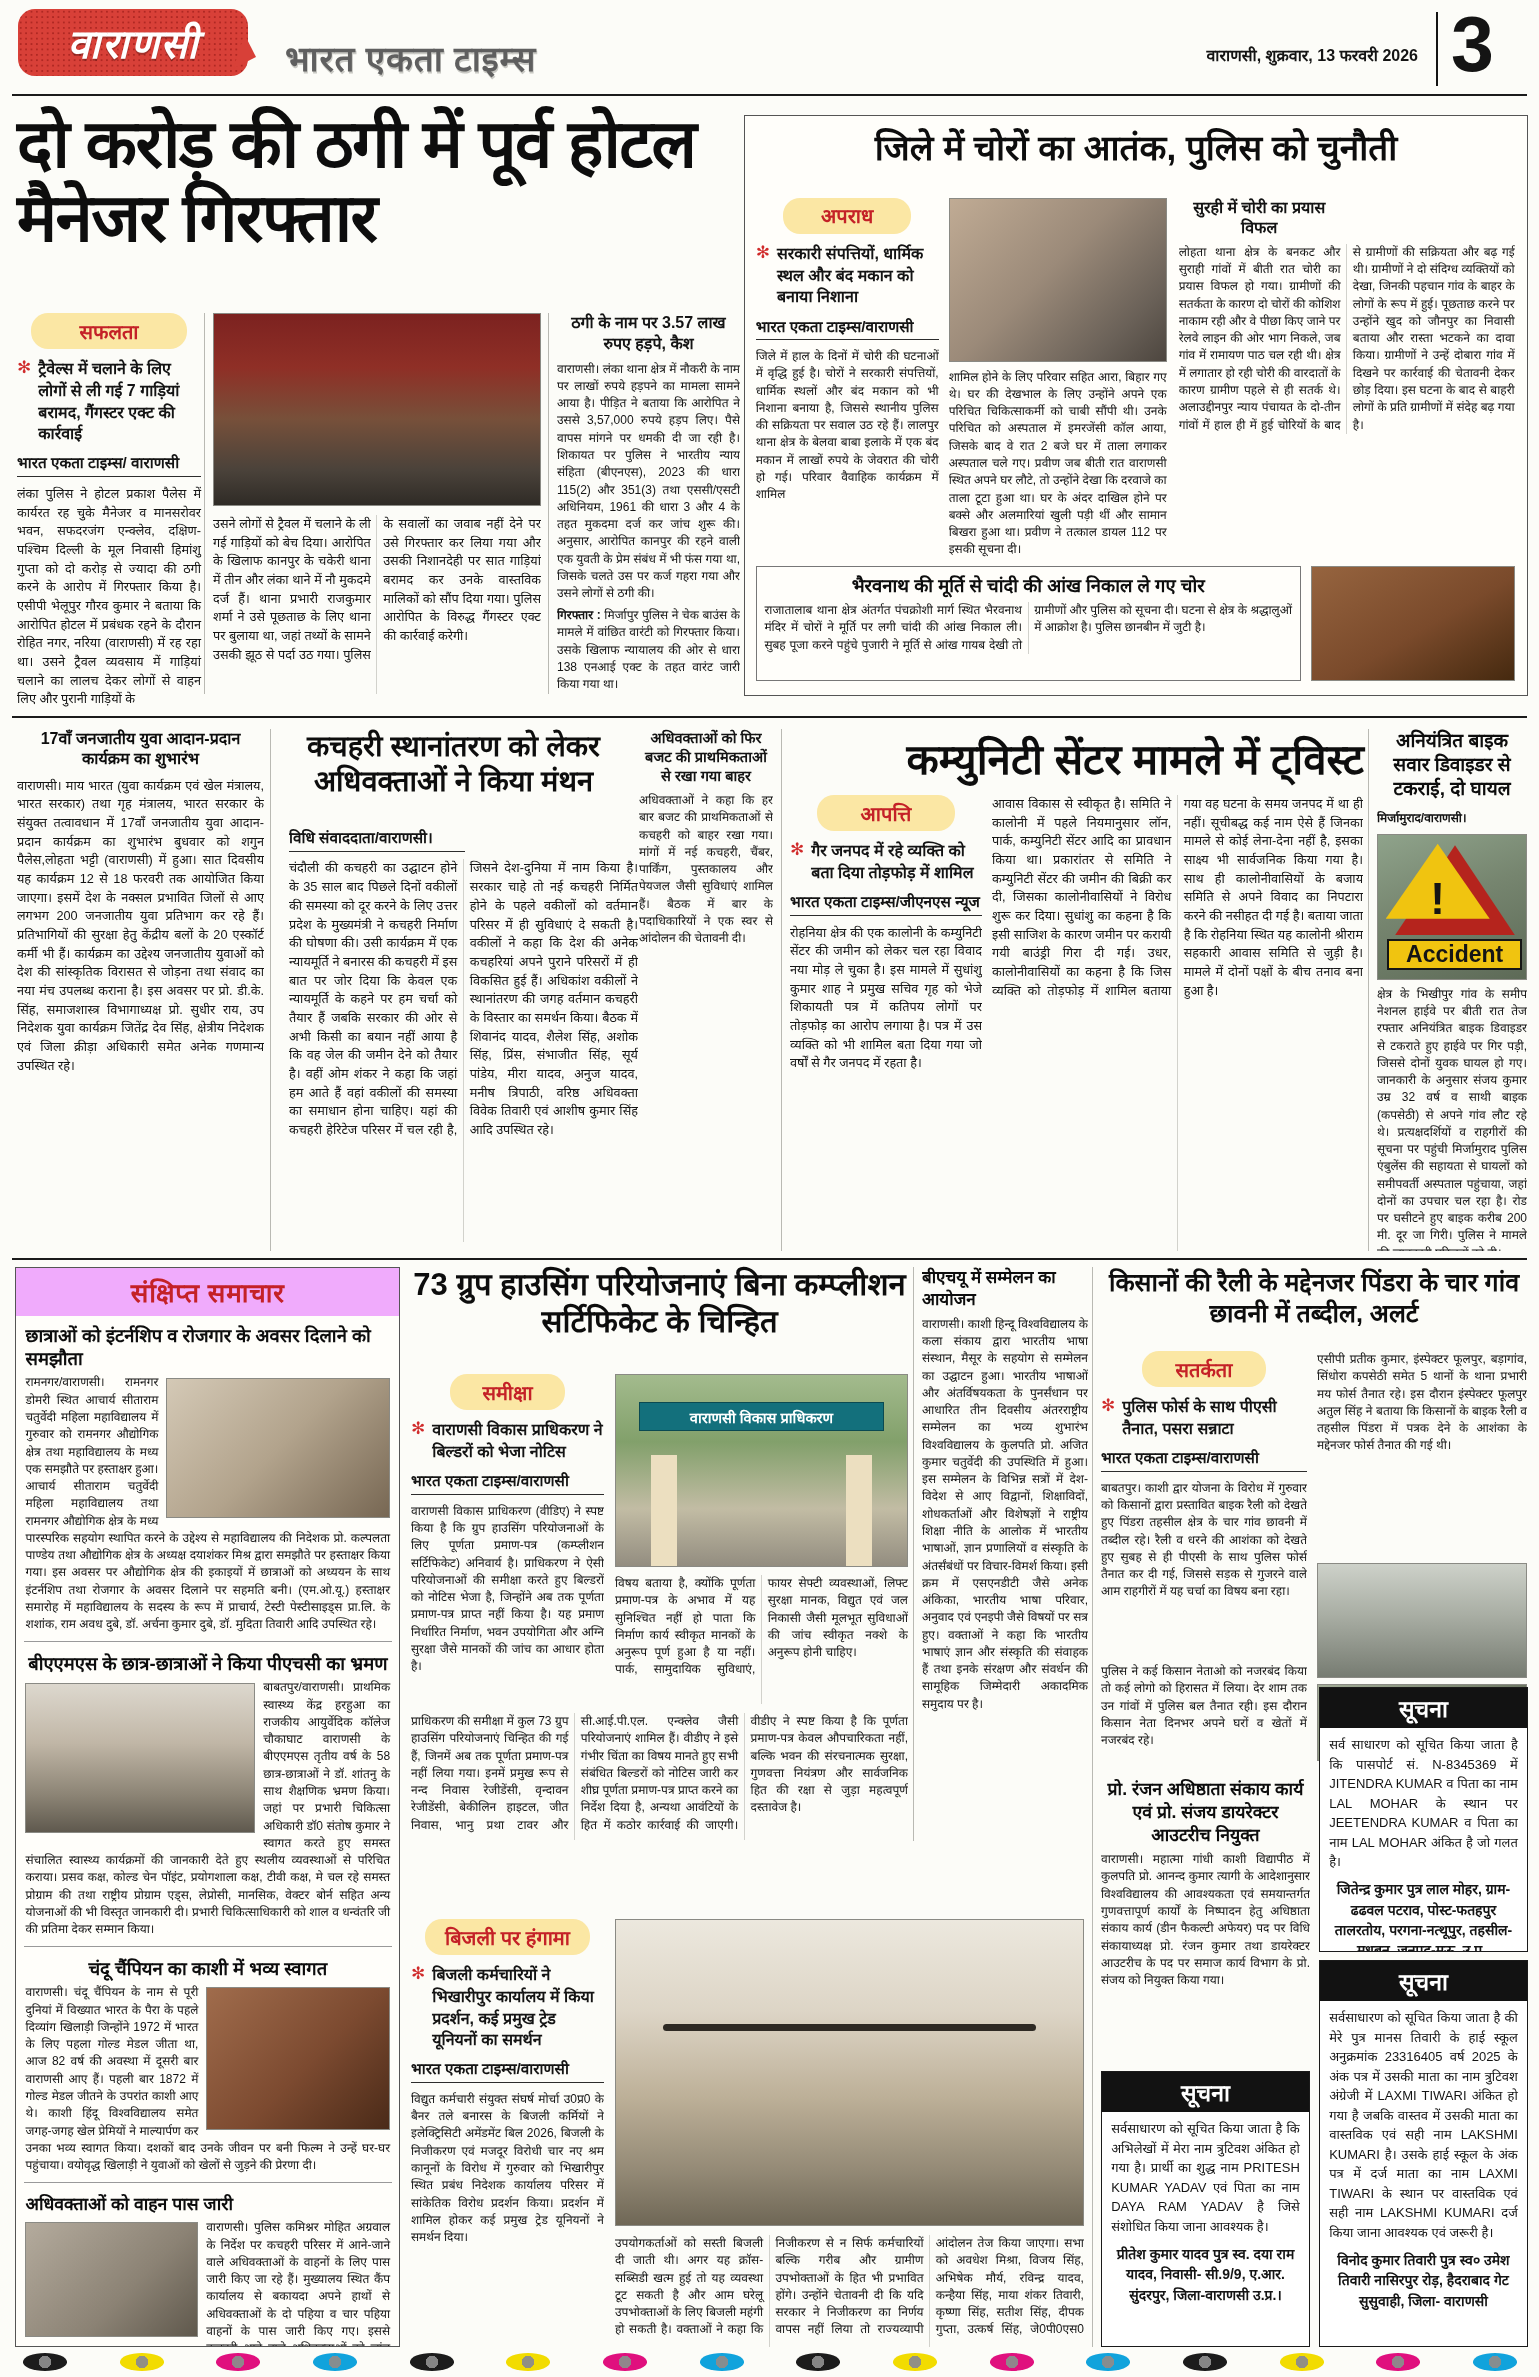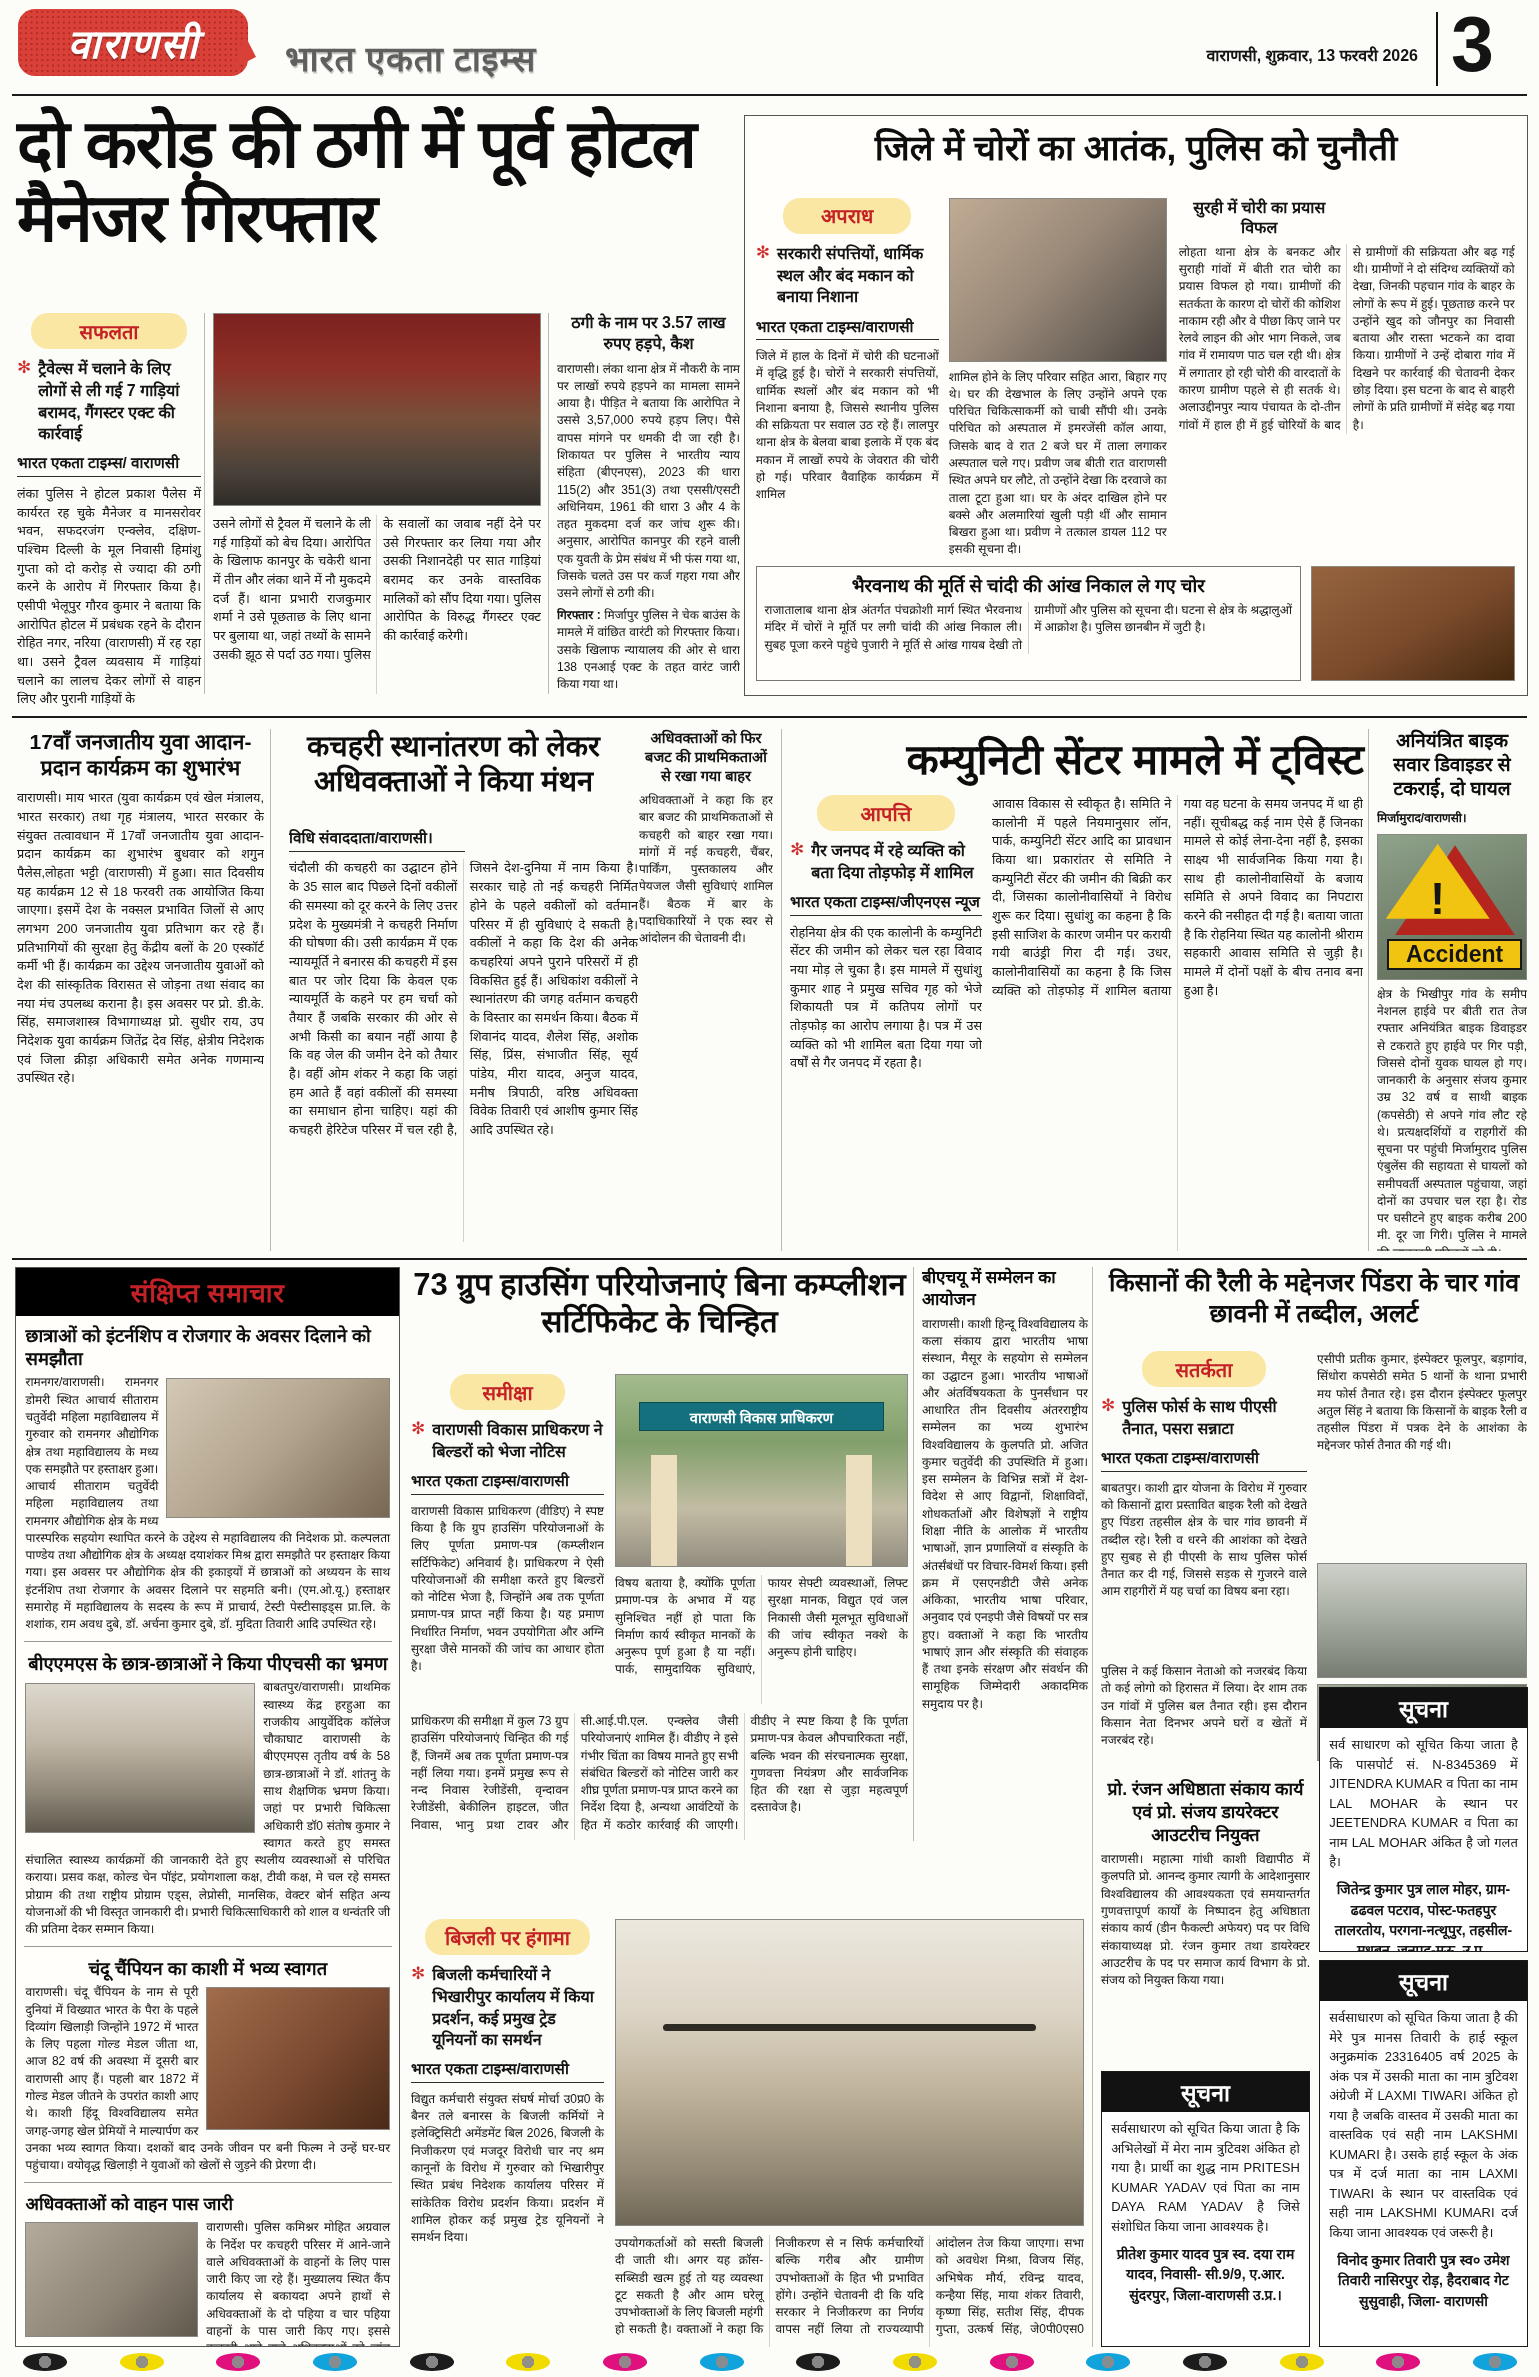--- a/index.html
+++ b/index.html
@@ -29,21 +29,21 @@
   }
   .bubble .city { color:#fff; font-weight:900; font-size:40px; letter-spacing:1.5px; text-shadow:0 1.5px 0 rgba(0,0,0,.25);font-style:italic; }
   .papername { color:#5f5f5f; font-weight:900; font-size:35px; text-shadow:0.8px 1.5px 0 #c9c9c4; letter-spacing:0.8px; }
   .dateline { font-size:16px; font-weight:700; text-align:right; }
   .pageno { font-size:77px; font-weight:900; line-height:1; }
 
   
   .hl { font-weight:900; color:#0d0d0d; }
   .hl-xl { font-size:67px; line-height:1.1; letter-spacing:-1.5px; }
   .hl-lg { font-size:35px; line-height:1.15; text-align:center; }
-  .hl-sm { font-size:21px; line-height:1.25; text-align:center; }
+  .hl-sm { font-size:16px; line-height:1.25; text-align:center; }
   .hl-xs { font-size:18.4px; line-height:1.25; }
 
   .badge {
     background:#fbe7a4; color:#c42127; font-weight:800; font-size:20px;
     text-align:center; border-radius:17px; padding:4.6px 9.2px; width:85%; margin:0 auto 9.2px;
   }
   .bullet { display:flex; gap:7px; font-size:16px; font-weight:700; line-height:1.35; margin-bottom:7.7px; }
   .bullet .star { color:#d02b2b; font-size:17px; line-height:1.2; }
   .byline { font-weight:800; font-size:15.3px; border-bottom:1.5px solid #2c2c2c; padding-bottom:3.8px; margin-bottom:7.7px; display:block; }
   .body-txt { font-size:12.7px; line-height:1.47; text-align:justify; }
@@ -55,21 +55,21 @@
 
   .photo { border:0.8px solid #8a8a84; }
   .boxed { border:1.2px solid #555; background:#fffefa; }
   .inset { border:0.9px solid #777; padding:7.7px; }
 
   .notice { border:1.9px solid #1a1a1a; background:#fff; padding:0; }
   .notice-bar { background:#121212; color:#fff; font-weight:800; font-size:23px; text-align:center; padding:3.8px 0; }
   .notice-body { font-size:13px; line-height:1.5; text-align:justify; padding:7.7px 9.2px 4.6px; }
   .notice-sign { font-weight:800; font-size:14px; text-align:center; line-height:1.45; padding:3.1px 7.7px 9.2px; }
 
-  .yellow-bar { background:#000000; color:#c42127; font-weight:900; font-size:26px; text-align:center; padding:6.1px 0; letter-spacing:0.8px; }
+  .yellow-bar { background:#f0abfc; color:#c42127; font-weight:900; font-size:26px; text-align:center; padding:6.1px 0; letter-spacing:0.8px; }
 
   
   .acc-photo { background: linear-gradient(160deg,#8fa38b 0%,#76856f 45%,#5d6a57 100%); position:relative; overflow:hidden; }
   .tri-red { position:absolute; left:17px; top:10.7px; width:120px; height:90px; background:#b5241d; clip-path:polygon(50% 0,100% 100%,0 100%); }
   .tri-yellow { position:absolute; left:7.7px; top:9.2px; width:104px; height:75px; background:#f0c410; clip-path:polygon(50% 0,100% 100%,0 100%); display:flex; align-items:flex-end; justify-content:center; }
   .tri-yellow .bang { font-weight:900; font-size:44px; color:#151515; line-height:.9; }
   .acc-label { position:absolute; left:9.2px; top:104px; width:135px; background:#f0c410; border:2.3px solid #151515; color:#151515; font-weight:800; font-size:23px; text-align:center; }
 
   
   .ph-police { background: linear-gradient(180deg,#7c2220 0%,#8f2f26 28%,#77503a 55%,#4a423a 82%,#2f2b26 100%); }

